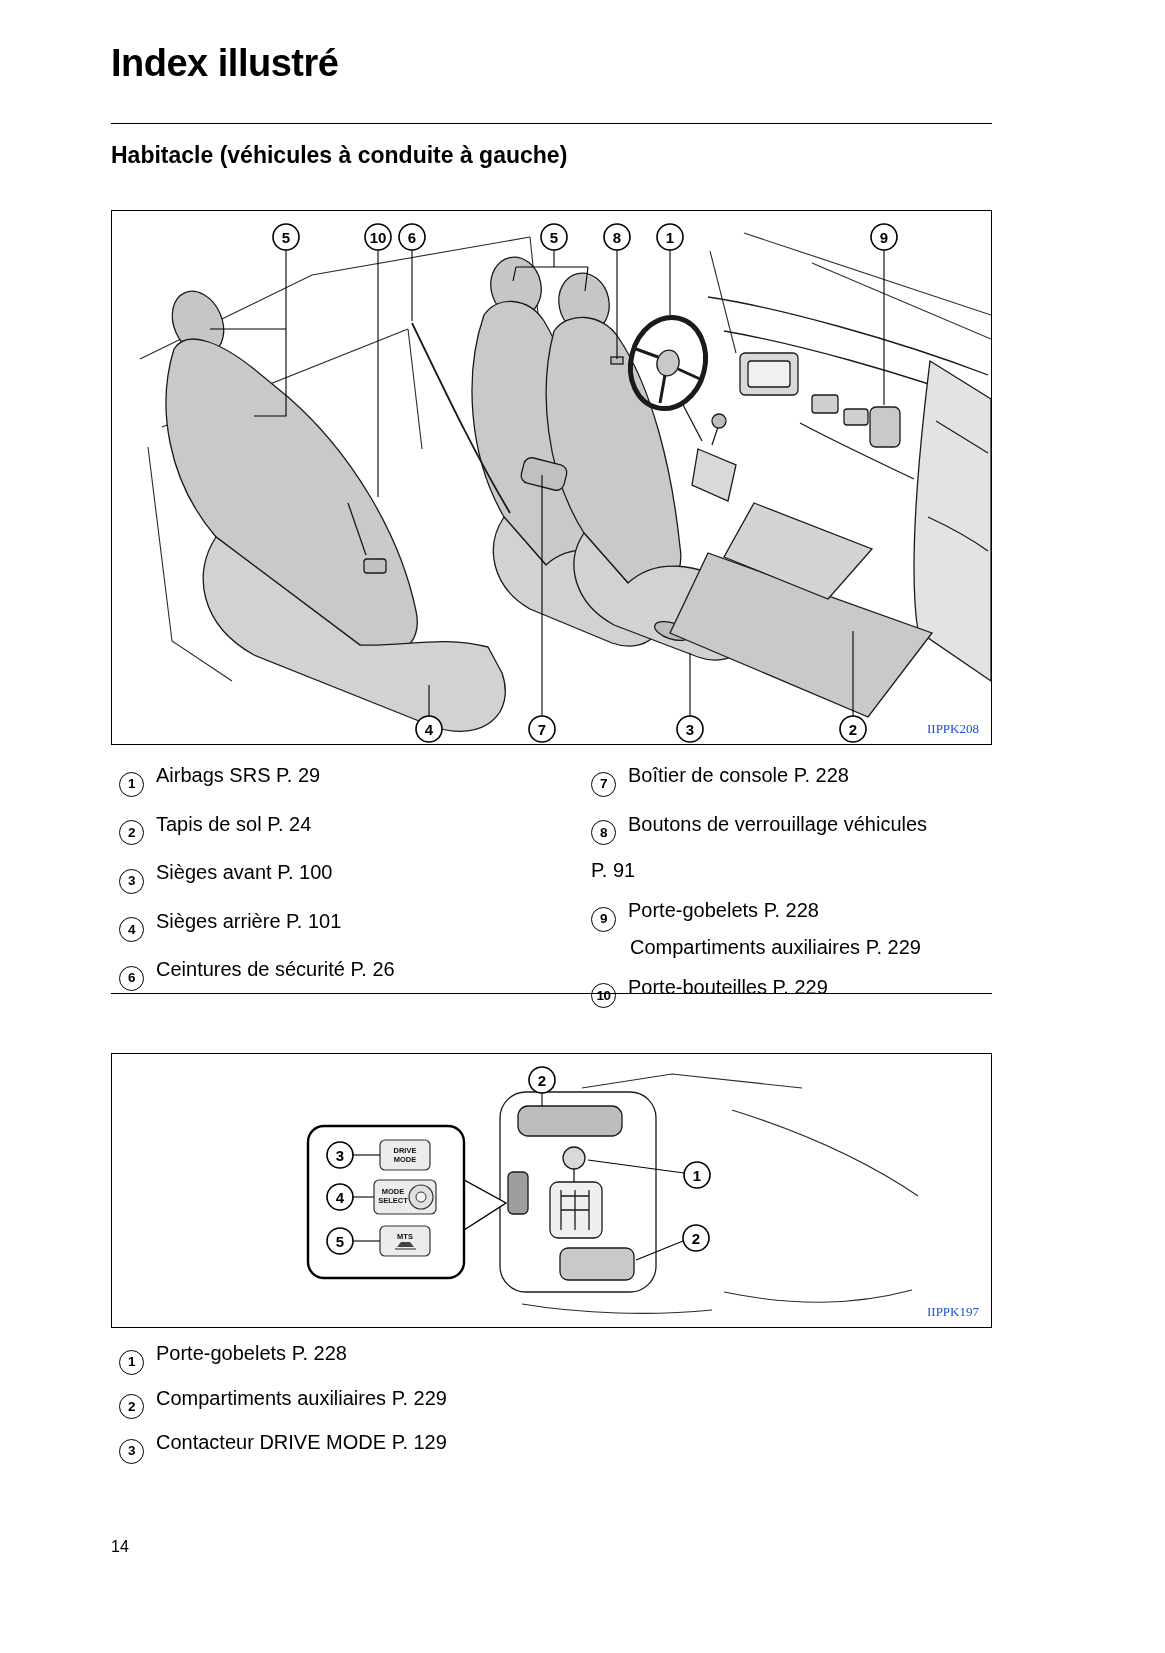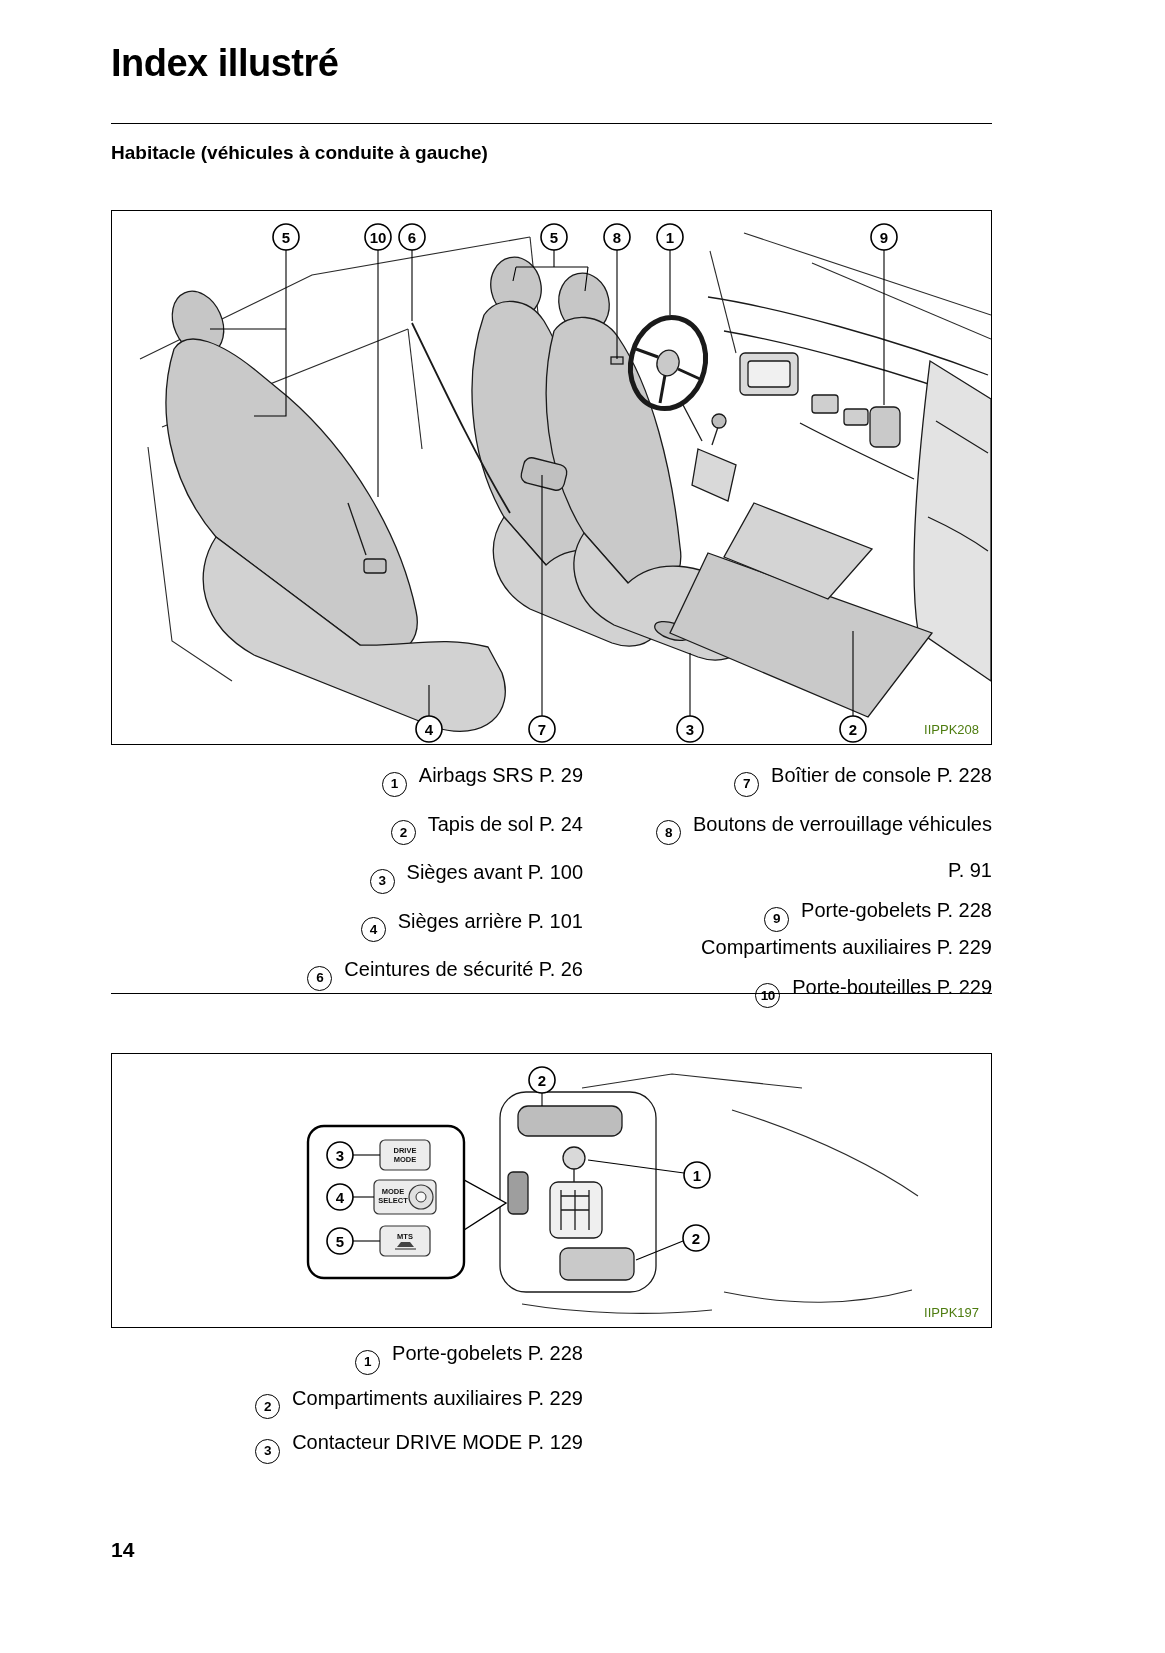--- a/index.html
+++ b/index.html
@@ -5,37 +5,37 @@
   * { box-sizing: border-box; margin: 0; padding: 0; }
   html, body { width: 1165px; height: 1653px; background: #ffffff; }
   body { font-family: "Liberation Sans", "DejaVu Sans", sans-serif; color: #000; }
 
   .content { position: relative; width: 881px; margin-left: 111px; height: 1232px; }
 
   .page-title { position: absolute; top: 42px; left: 0; font-size: 38px; font-weight: 700; letter-spacing: -0.5px; }
   .rule { position: absolute; left: 0; width: 100%; border-top: 1.6px solid #000; }
   #rule1 { top: 123px; }
   #rule2 { top: 993px; }
-  .section-heading { position: absolute; top: 142px; left: 0; font-size: 19px; font-weight: 700; }
+  .section-heading { position: absolute; top: 142px; left: 0; font-size: 23px; font-weight: 700; }
 
   .figure-box { position: absolute; left: 0; width: 881px; border: 1.2px solid #000; background: #fff; }
   #fig-cabin { top: 210px; height: 535px; }
   #fig-console { top: 1053px; height: 275px; }
-  .fig-code { position: absolute; right: 12px; bottom: 7px; font-size: 13px; color: #4d7c0f; }
-
-  .legend { position: absolute; left: 0; width: 881px; display: grid; grid-template-columns: 472px 409px; text-align: right; }
+  .fig-code { position: absolute; right: 12px; bottom: 7px; font-size: 13px; color: #1d4ed8; font-family: Liberation Serif, serif; }
+
+  .legend { position: absolute; left: 8px; width: 881px; display: grid; grid-template-columns: 472px 409px; }
   #legend-cabin { top: 762px; }
   #legend-console { top: 1340px; }
   .legend-item { font-size: 20px; line-height: 26px; margin-bottom: 14px; }
   #legend-console .legend-item { margin-bottom: 10px; }
   .ncircle { display: inline-flex; align-items: center; justify-content: center; width: 25px; height: 25px; border: 1.7px solid #000; border-radius: 50%; font-size: 13.5px; font-weight: 700; margin-right: 12px; vertical-align: -6px; letter-spacing: -0.5px; }
   .wrapline { margin-top: 12px; }
   .extraline { margin-left: 39px; margin-top: 2px; }
 
-  .pageno { position: absolute; top: 1538px; left: 0; font-size: 21px; font-weight: 700; }
+  .pageno { position: absolute; top: 1538px; left: 0; font-size: 16px; font-weight: 400; }
 
   svg { display: block; }
   .co { fill: #fff; stroke: #000; stroke-width: 1.6; }
   .cot { font-family: "Liberation Sans", sans-serif; font-size: 15px; font-weight: 600; text-anchor: middle; dominant-baseline: central; fill: #000; stroke: none; }
   .btnt { font-family: "Liberation Sans", sans-serif; font-size: 7.5px; font-weight: 700; text-anchor: middle; fill: #111; stroke: none; }
 </style>
 </head>
 <body>
 
 <div class="content">

